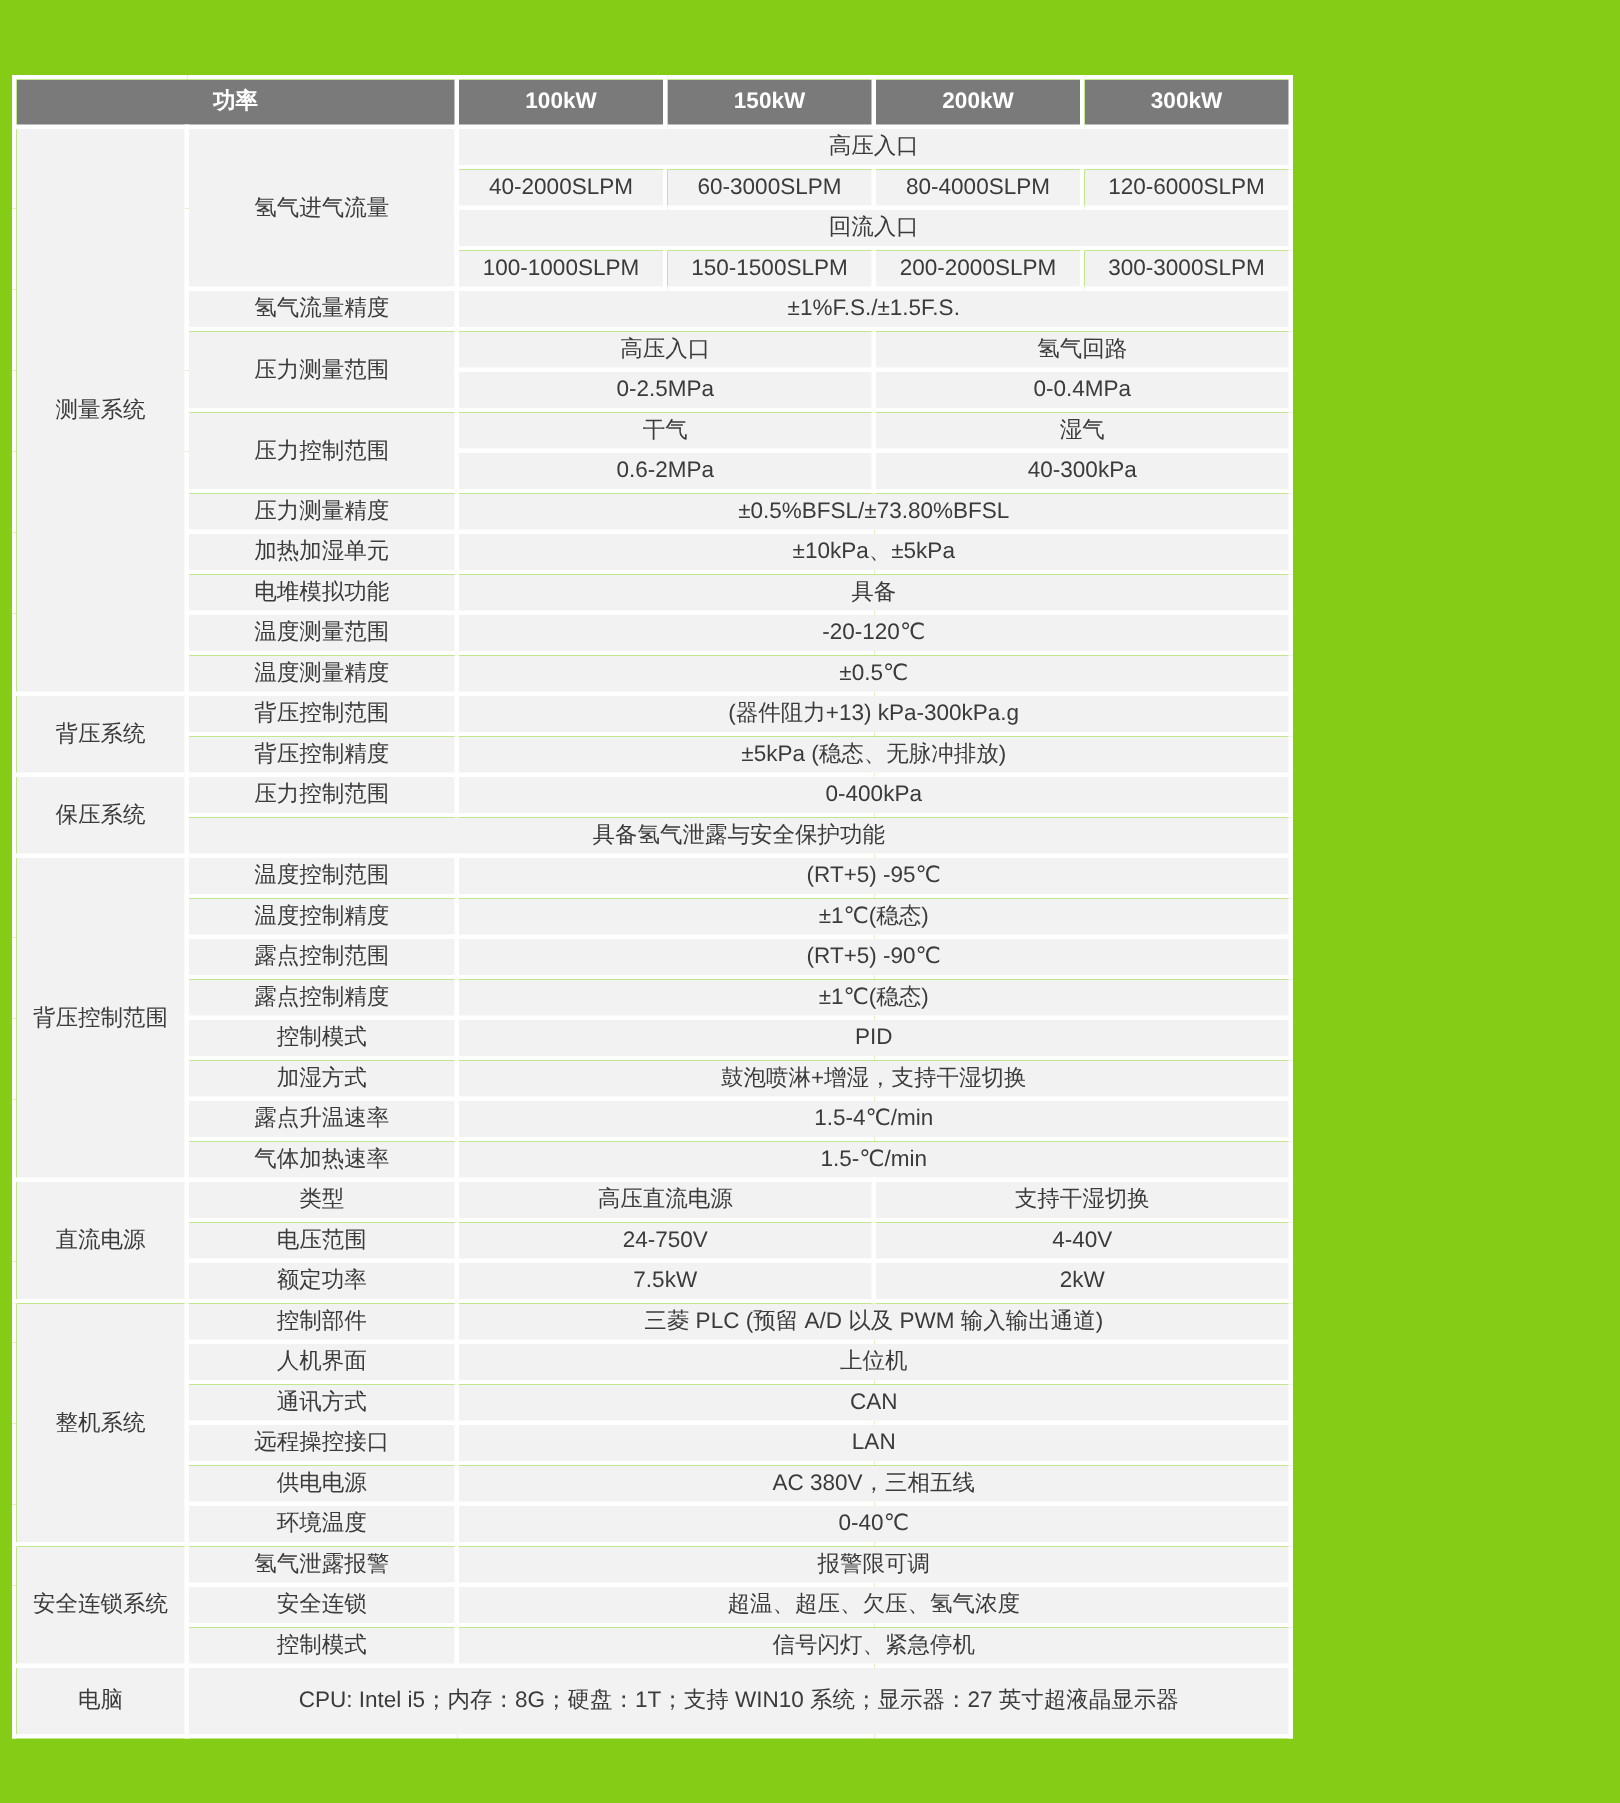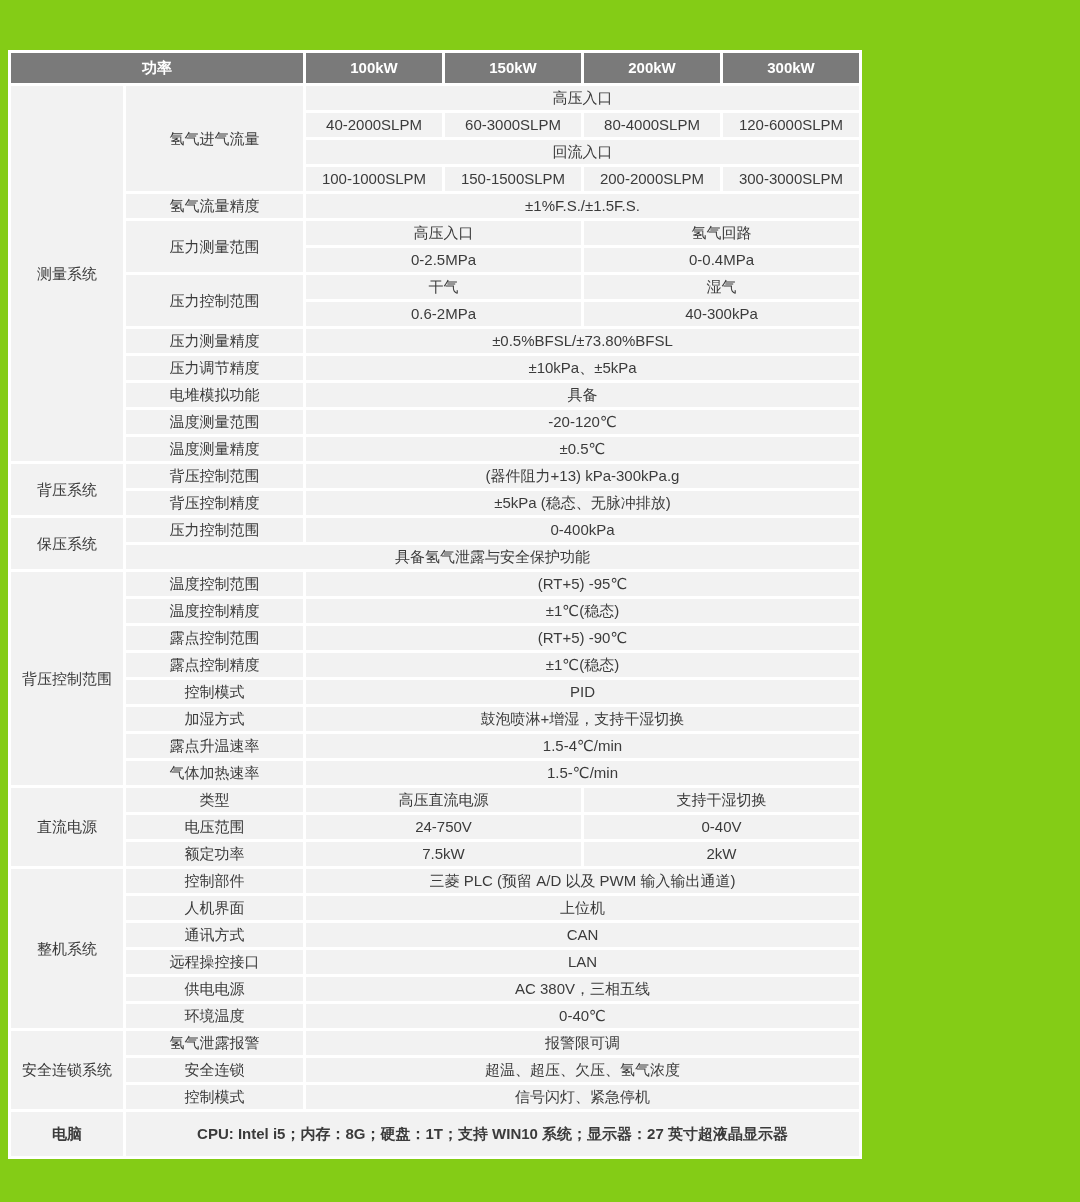--- a/index.html
+++ b/index.html
@@ -41,21 +41,20 @@
     background: #7a7a7a;
     color: #ffffff;
     font-weight: 700;
     height: 30px;
   }
   table.spec td.sec {
     
   }
   tr.row-computer td {
     height: 44px;
-    font-weight: bold;
   }
 </style>
 </head>
 <body>
 
 <div class="page">
   <table class="spec">
     <colgroup>
       <col style="width:115px">
       <col style="width:180px">
@@ -117,21 +116,21 @@
       </tr>
       <tr>
         <td colspan="2">0.6-2MPa</td>
         <td colspan="2">40-300kPa</td>
       </tr>
       <tr>
         <td>压力测量精度</td>
         <td colspan="4">±0.5%BFSL/±73.80%BFSL</td>
       </tr>
       <tr>
-        <td>压力调节精度</td>
+        <td>加热加湿单元</td>
         <td colspan="4">±10kPa、±5kPa</td>
       </tr>
       <tr>
         <td>电堆模拟功能</td>
         <td colspan="4">具备</td>
       </tr>
       <tr>
         <td>温度测量范围</td>
         <td colspan="4">-20-120℃</td>
       </tr>
@@ -195,21 +194,21 @@
 
       <tr>
         <td class="sec" rowspan="3">直流电源</td>
         <td>类型</td>
         <td colspan="2">高压直流电源</td>
         <td colspan="2">支持干湿切换</td>
       </tr>
       <tr>
         <td>电压范围</td>
         <td colspan="2">24-750V</td>
-        <td colspan="2">0-40V</td>
+        <td colspan="2">4-40V</td>
       </tr>
       <tr>
         <td>额定功率</td>
         <td colspan="2">7.5kW</td>
         <td colspan="2">2kW</td>
       </tr>
 
       <tr>
         <td class="sec" rowspan="6">整机系统</td>
         <td>控制部件</td>

